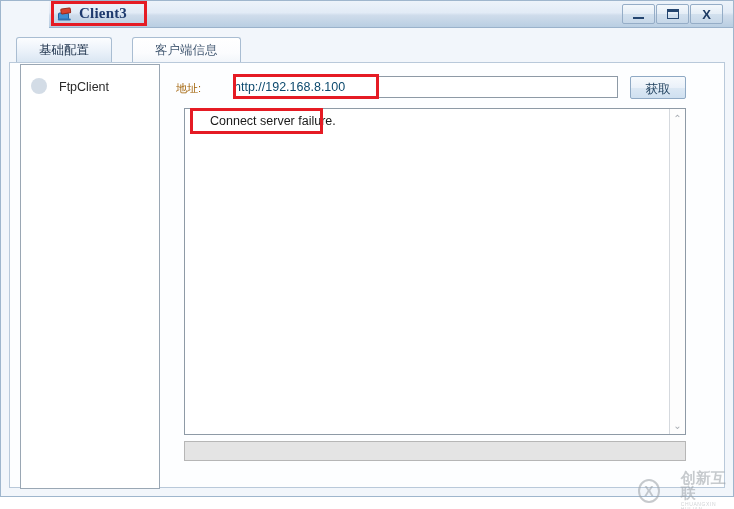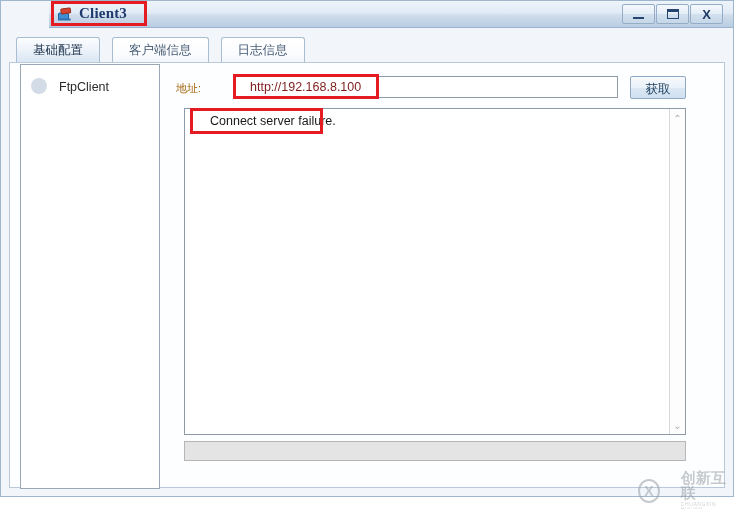--- a/index.html
+++ b/index.html
@@ -57,28 +57,28 @@
   .min-glyph{display:block;width:11px;height:2px;background:#24456f;margin-top:7px;}
   .max-glyph{display:block;width:12px;height:10px;border:1px solid #24456f;border-top-width:3px;box-sizing:border-box;}
   .close-glyph{font-size:13px;font-weight:bold;line-height:1;color:#1d3b63;font-family:"Liberation Sans",sans-serif;}
   
   #tabbar{
     position:absolute;left:15px;top:36px;height:26px;
     display:flex;
   }
   .tab{
     height:26px;
-    padding:0 16px;
+    padding:0 22px;
     display:flex;align-items:center;justify-content:center;
     font-size:12.5px;color:#22364f;
     border:1px solid #a9bdd2;
     border-bottom:none;
     border-radius:3px 3px 0 0;
     box-sizing:border-box;
-    margin-right:12px;
+    margin-right:20px;
     white-space:nowrap;
   }
   .tab.selected{
     background:linear-gradient(to bottom,#fcfdff 0%,#eaf1f9 55%,#d8e5f2 100%);
     font-weight:normal;
   }
   .tab.idle{
     background:linear-gradient(to bottom,#ffffff 0%,#fbfcfe 60%,#f1f5fa 100%);
     color:#445a73;
   }
@@ -119,22 +119,22 @@
     position:absolute;left:166px;top:18px;
     font-size:11px;color:#a16207;
     white-space:nowrap;
   }
   #url-input{
     position:absolute;left:223px;top:13px;width:385px;height:22px;
     background:#ffffff;
     border:1px solid #8e9aa6;
     box-sizing:border-box;
     font-family:"Liberation Sans","DejaVu Sans",sans-serif;
-    font-size:12.5px;color:#7f1d1d;
-    padding:0 16px;
+    font-size:12.5px;color:#0c4a6e;
+    padding:0 0;
     line-height:20px;
     outline:none;
   }
   #url-annot{
     position:absolute;left:223px;top:11px;width:146px;height:25px;
     border:3px solid #e51b24;
     box-sizing:border-box;pointer-events:none;
   }
   #fetch-btn{
     position:absolute;left:620px;top:13px;width:56px;height:23px;
@@ -230,23 +230,20 @@
     </div>
   </div>
 
   <div id="tabbar">
     <div class="tab selected">
       <span>基础配置</span>
     </div>
     <div class="tab idle">
       <span>客户端信息</span>
     </div>
-    <div class="tab idle">
-      <span>日志信息</span>
-    </div>
   </div>
 
   <div id="content">
 
     <div id="sidebar">
       <div class="side-item">
         <span class="bullet"></span>
         <span>FtpClient</span>
       </div>
     </div>

